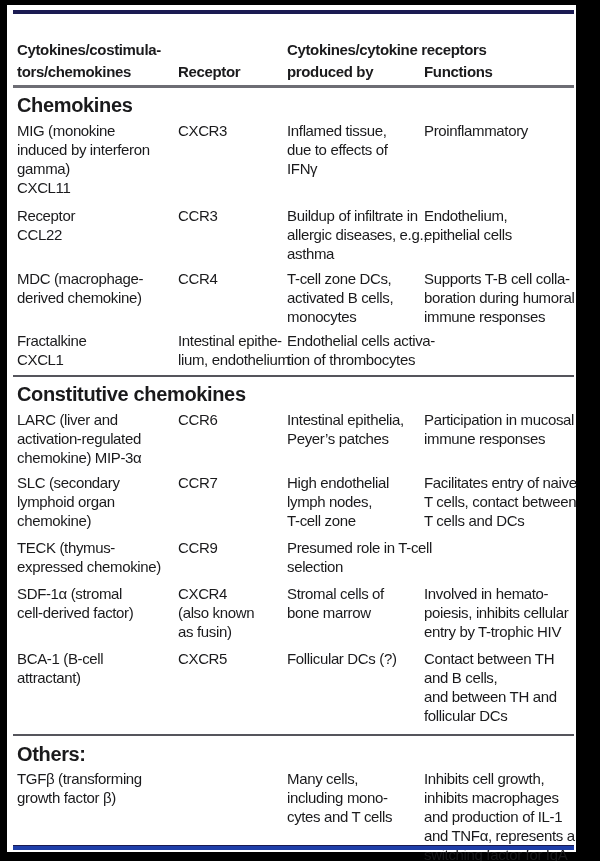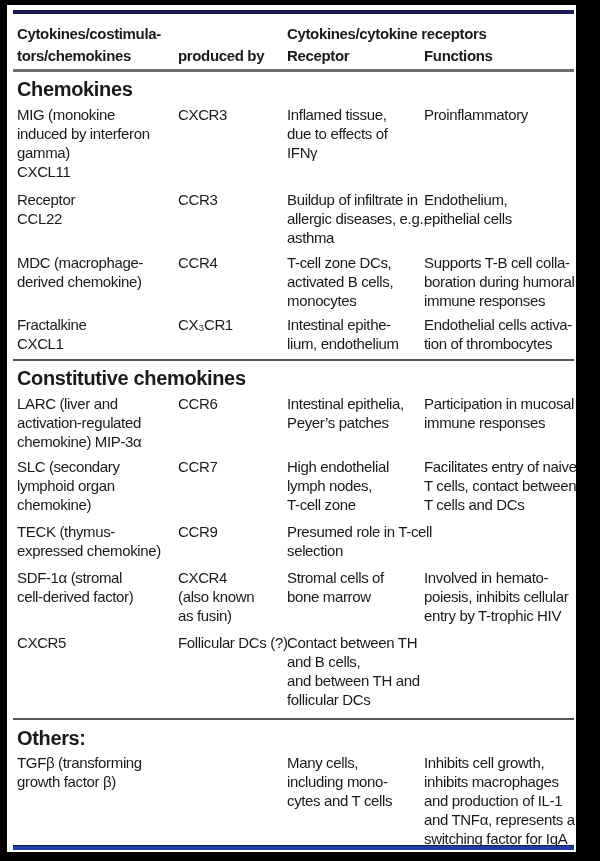--- a/index.html
+++ b/index.html
@@ -60,21 +60,21 @@
     margin-right: 2px;
   }
   .cell {
     white-space: pre;
     font-size: 15px;
     line-height: 19px;
     letter-spacing: -0.35px;
     overflow: visible;
   }
   .bold { font-weight: bold; }
-  .header-line1 { margin-top: 10px; }
+  .header-line1 { margin-top: 26px; }
   .header-line2 { margin-top: 3px; }
   .span-2 { grid-column: 3 / 5; }
   .section-title {
     font-weight: bold;
     font-size: 20px;
     line-height: 19px;
     letter-spacing: -0.35px;
     margin-left: 10px;
   }
   .mt5  { margin-top: 5px; }
@@ -89,22 +89,22 @@
 
   <div class="rule rule-navy"></div>
 
   <div class="grid header-line1">
     <div class="cell bold">Cytokines/costimula-</div>
     <div class="cell bold"></div>
     <div class="cell bold span-2">Cytokines/cytokine receptors</div>
   </div>
   <div class="grid header-line2">
     <div class="cell bold">tors/chemokines</div>
+    <div class="cell bold">Receptor</div>
     <div class="cell bold">produced by</div>
-    <div class="cell bold">Receptor</div>
     <div class="cell bold">Functions</div>
   </div>
 
   <div class="rule rule-gray"></div>
 
   <div class="section-title mt8">Chemokines</div>
 
   <div class="grid mt6">
     <div class="cell">MIG (monokine
 induced by interferon
@@ -136,21 +136,20 @@
 activated B cells,
 monocytes</div>
     <div class="cell">Supports T-B cell colla-
 boration during humoral
 immune responses</div>
   </div>
 
   <div class="grid mt5">
     <div class="cell">Fractalkine
 CXCL1</div>
-    <div class="cell">CX₃CR1</div>
     <div class="cell">Intestinal epithe-
 lium, endothelium</div>
     <div class="cell">Endothelial cells activa-
 tion of thrombocytes</div>
   </div>
 
   <div class="rule rule-thin mt6"></div>
 
   <div class="section-title mt8">Constitutive chemokines</div>
 
@@ -193,20 +192,22 @@
 (also known
 as fusin)</div>
     <div class="cell">Stromal cells of
 bone marrow</div>
     <div class="cell">Involved in hemato-
 poiesis, inhibits cellular
 entry by T-trophic HIV</div>
   </div>
 
   <div class="grid mt8">
+    <div class="cell">BCA-1 (B-cell
+attractant)</div>
     <div class="cell">CXCR5</div>
     <div class="cell">Follicular DCs (?)</div>
     <div class="cell">Contact between TH
 and B cells,
 and between TH and
 follicular DCs</div>
   </div>
 
   <div class="rule rule-thin mt9"></div>
 

